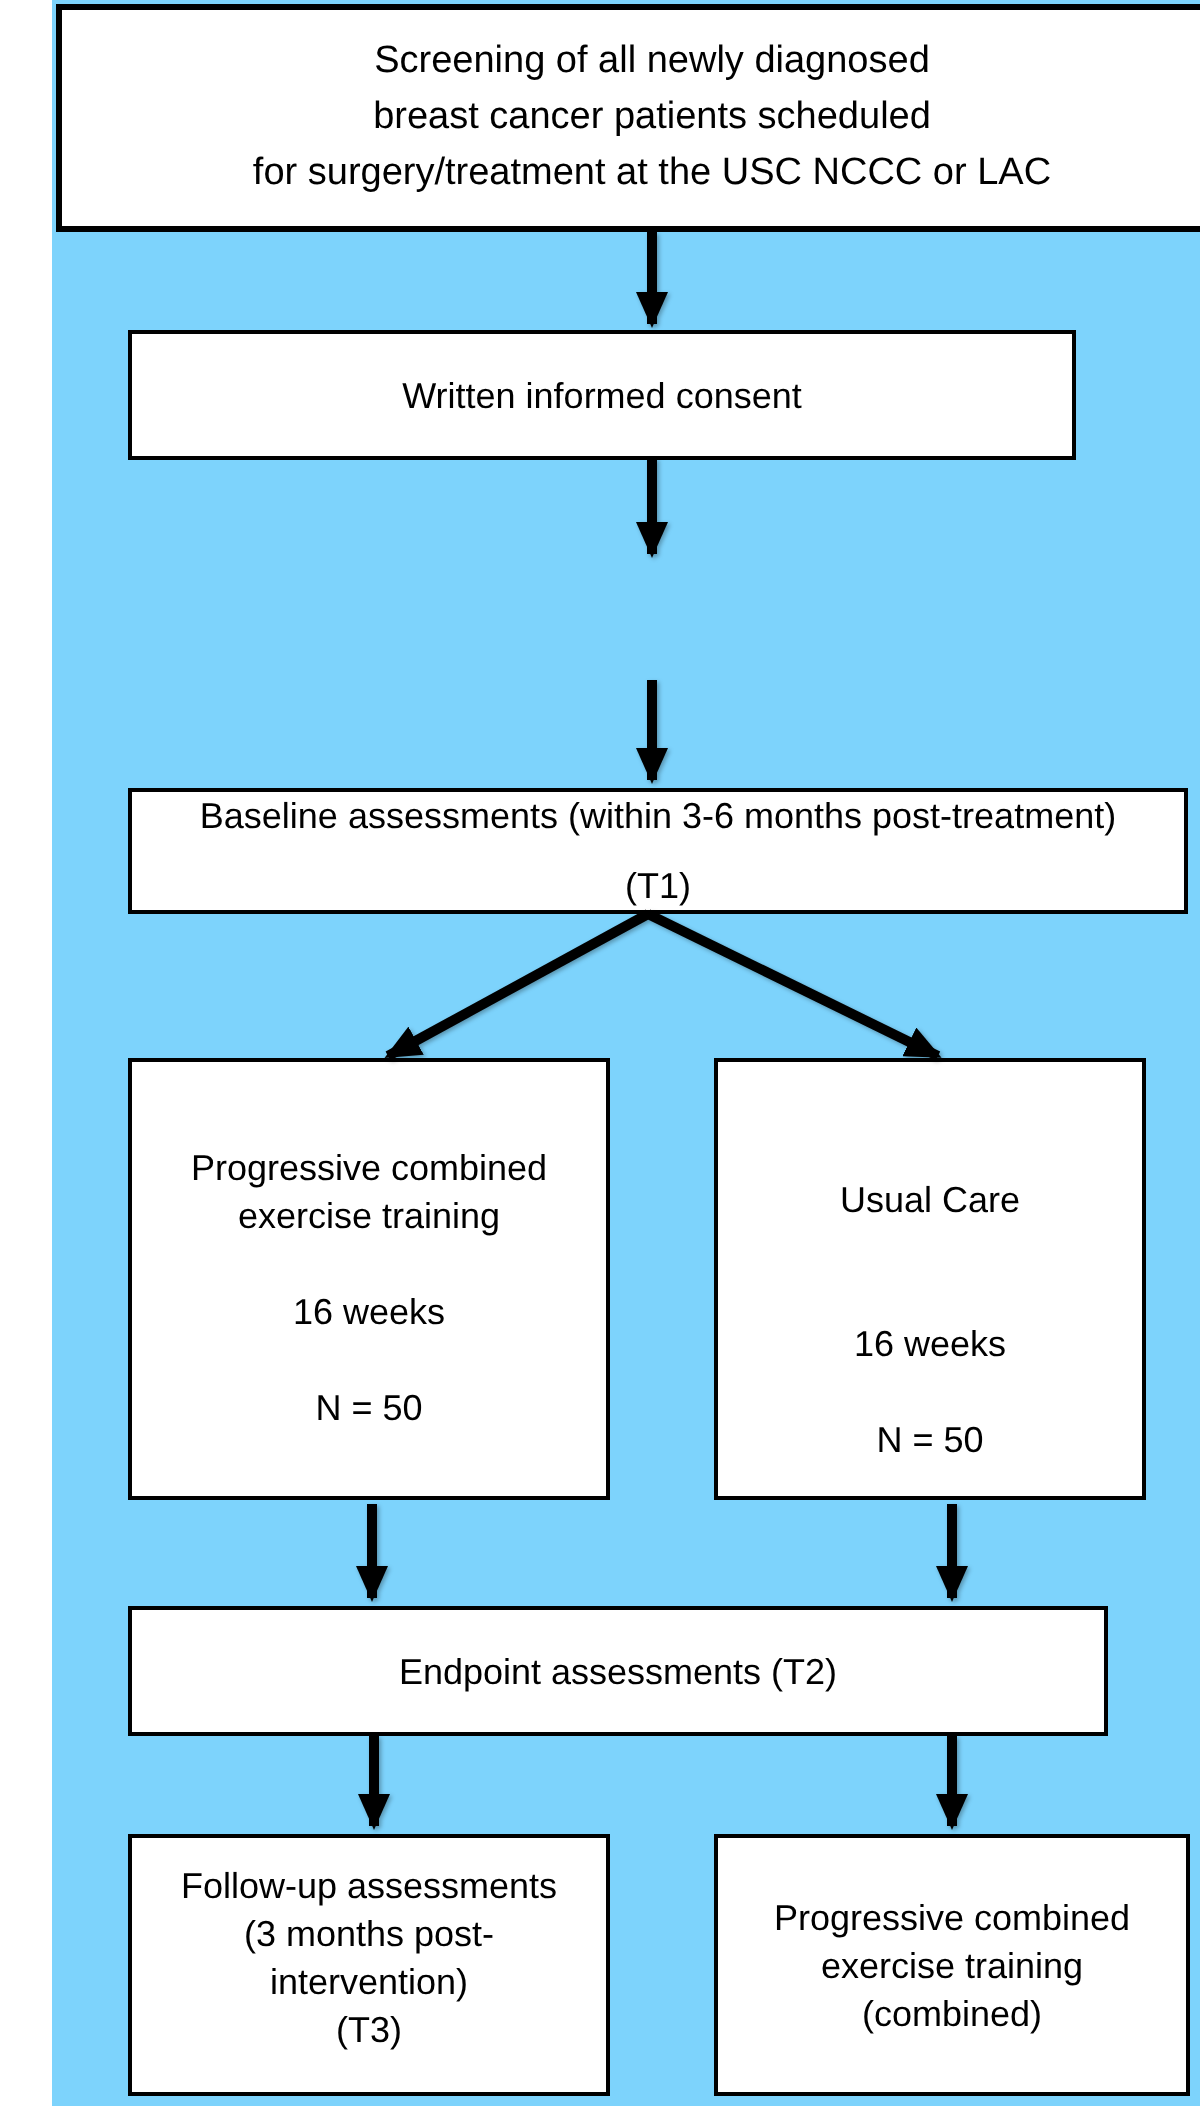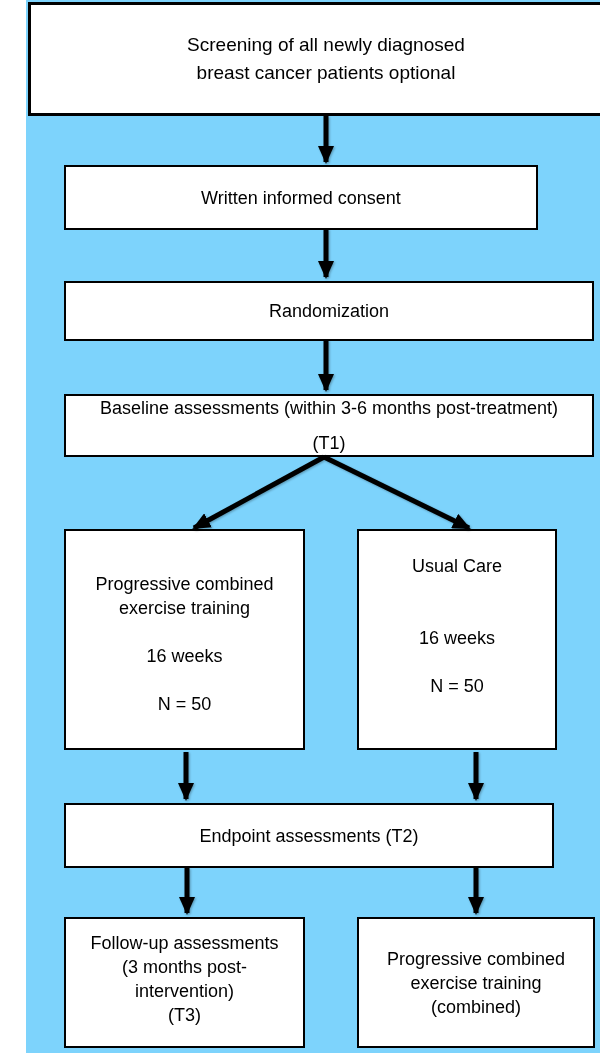--- a/index.html
+++ b/index.html
@@ -33,22 +33,22 @@
 
   .screening {
     left: 2px; top: 2px; width: 596px; height: 114px;
     border-width: 3px; font-size: 19px; line-height: 28px;
   }
   .consent       { left: 38px; top: 165px; width: 474px; height: 65px; }
   .randomization { left: 38px; top: 281px; width: 530px; height: 60px; }
   .baseline      { left: 38px; top: 394px; width: 530px; height: 63px; justify-content: space-between; }
   .exercise      { left: 38px;  top: 529px; width: 241px; height: 221px;
                    justify-content: flex-start; padding-top: 41px; }
-  .usualcare     { left: 331px; top: 529px; width: 200px; height: 221px;
-                   justify-content: flex-start; padding-top: 23px; }
+  .usualcare     { left: 331px; top: 529px; width: 216px; height: 221px;
+                   justify-content: flex-start; padding-top: 57px; }
   .endpoint      { left: 38px; top: 803px; width: 490px; height: 65px; }
   .followup      { left: 38px;  top: 917px; width: 241px; height: 131px;
                    justify-content: flex-start; padding-top: 12px; }
   .optional      { left: 331px; top: 917px; width: 238px; height: 131px;
                    justify-content: flex-start; padding-top: 28px; }
 
   .arrows {
     position: absolute;
     left: 0; top: 0;
     width: 600px; height: 1053px;
@@ -56,30 +56,28 @@
     filter: drop-shadow(1.5px 1.5px 1px rgba(0,0,0,0.30));
   }
 </style>
 </head>
 <body>
 
 <div class="canvas">
 
   <div class="box screening">
     <span class="line">Screening of all newly diagnosed</span>
-    <span class="line">breast cancer patients optional</span>
+    <span class="line">breast cancer patients scheduled</span>
+    <span class="line">for surgery/treatment at the USC NCCC or LAC</span>
   </div>
 
   <div class="box consent">
     <span class="line">Written informed consent</span>
   </div>
 
-  <div class="box randomization">
-    <span class="line">Randomization</span>
-  </div>
 
   <div class="box baseline">
     <span class="line">Baseline assessments (within 3-6 months post-treatment)</span>
     <span class="line">(T1)</span>
   </div>
 
   <div class="box exercise">
     <span class="line">Progressive combined</span>
     <span class="line">exercise training</span>
     <span class="gap"></span>

